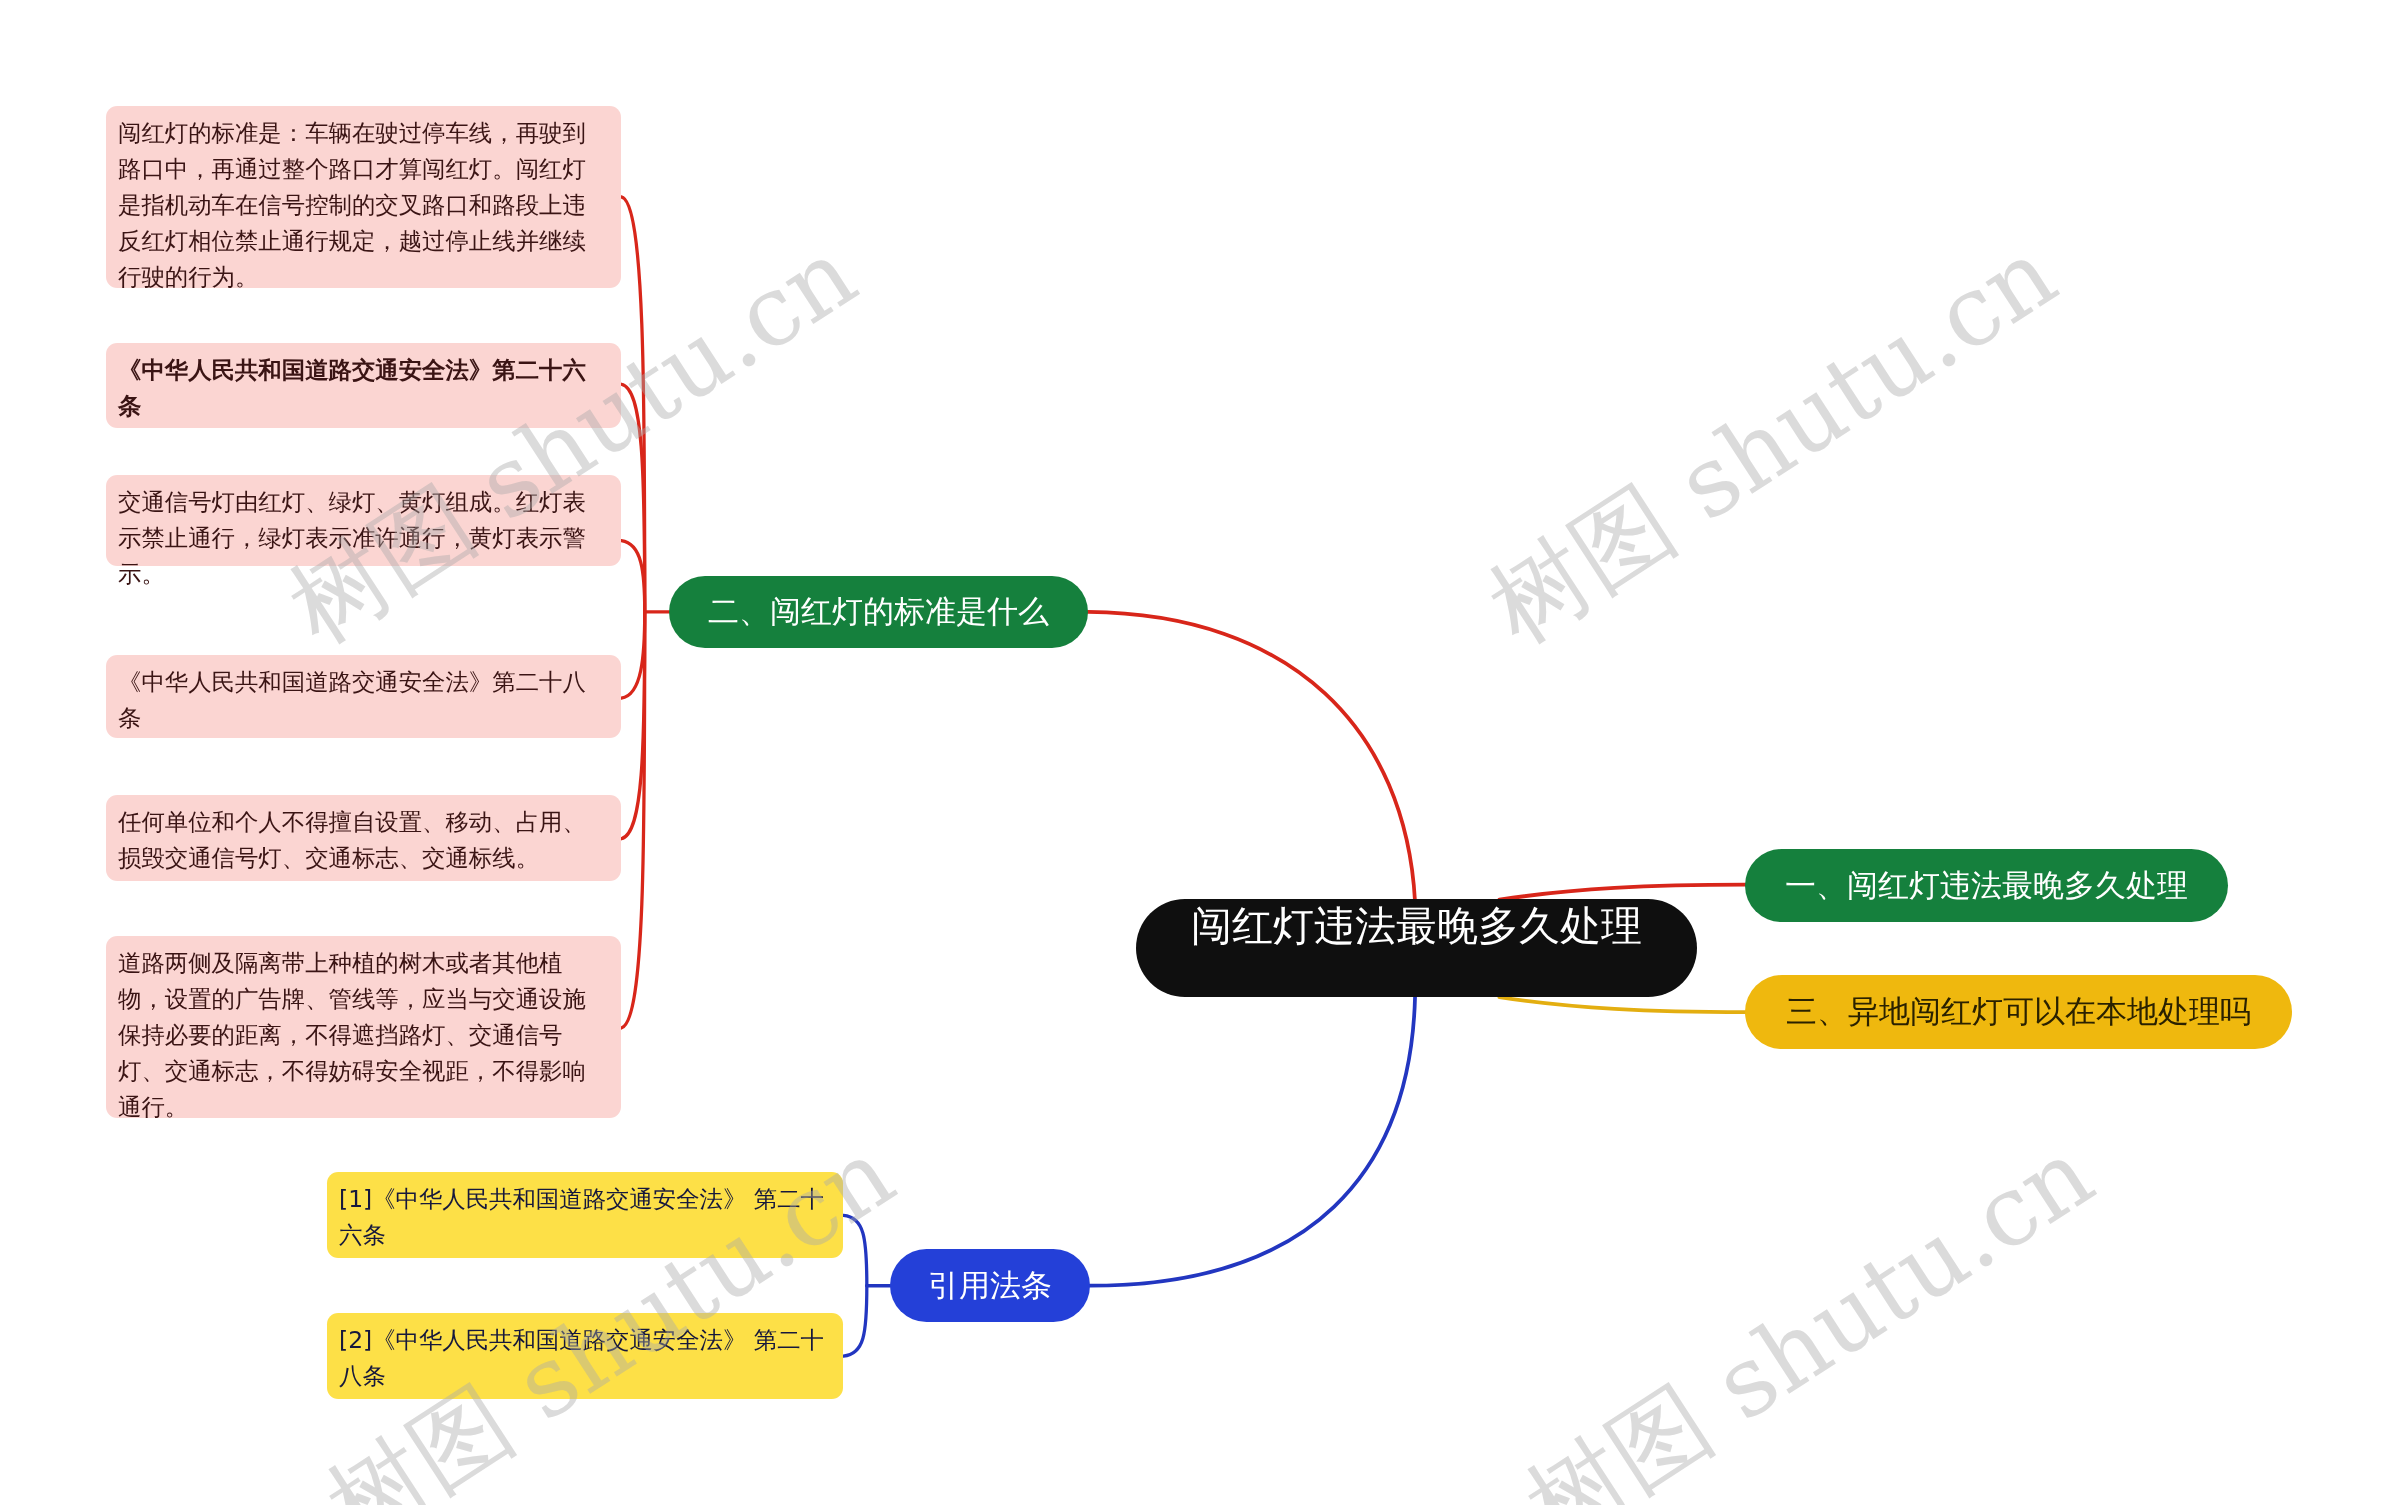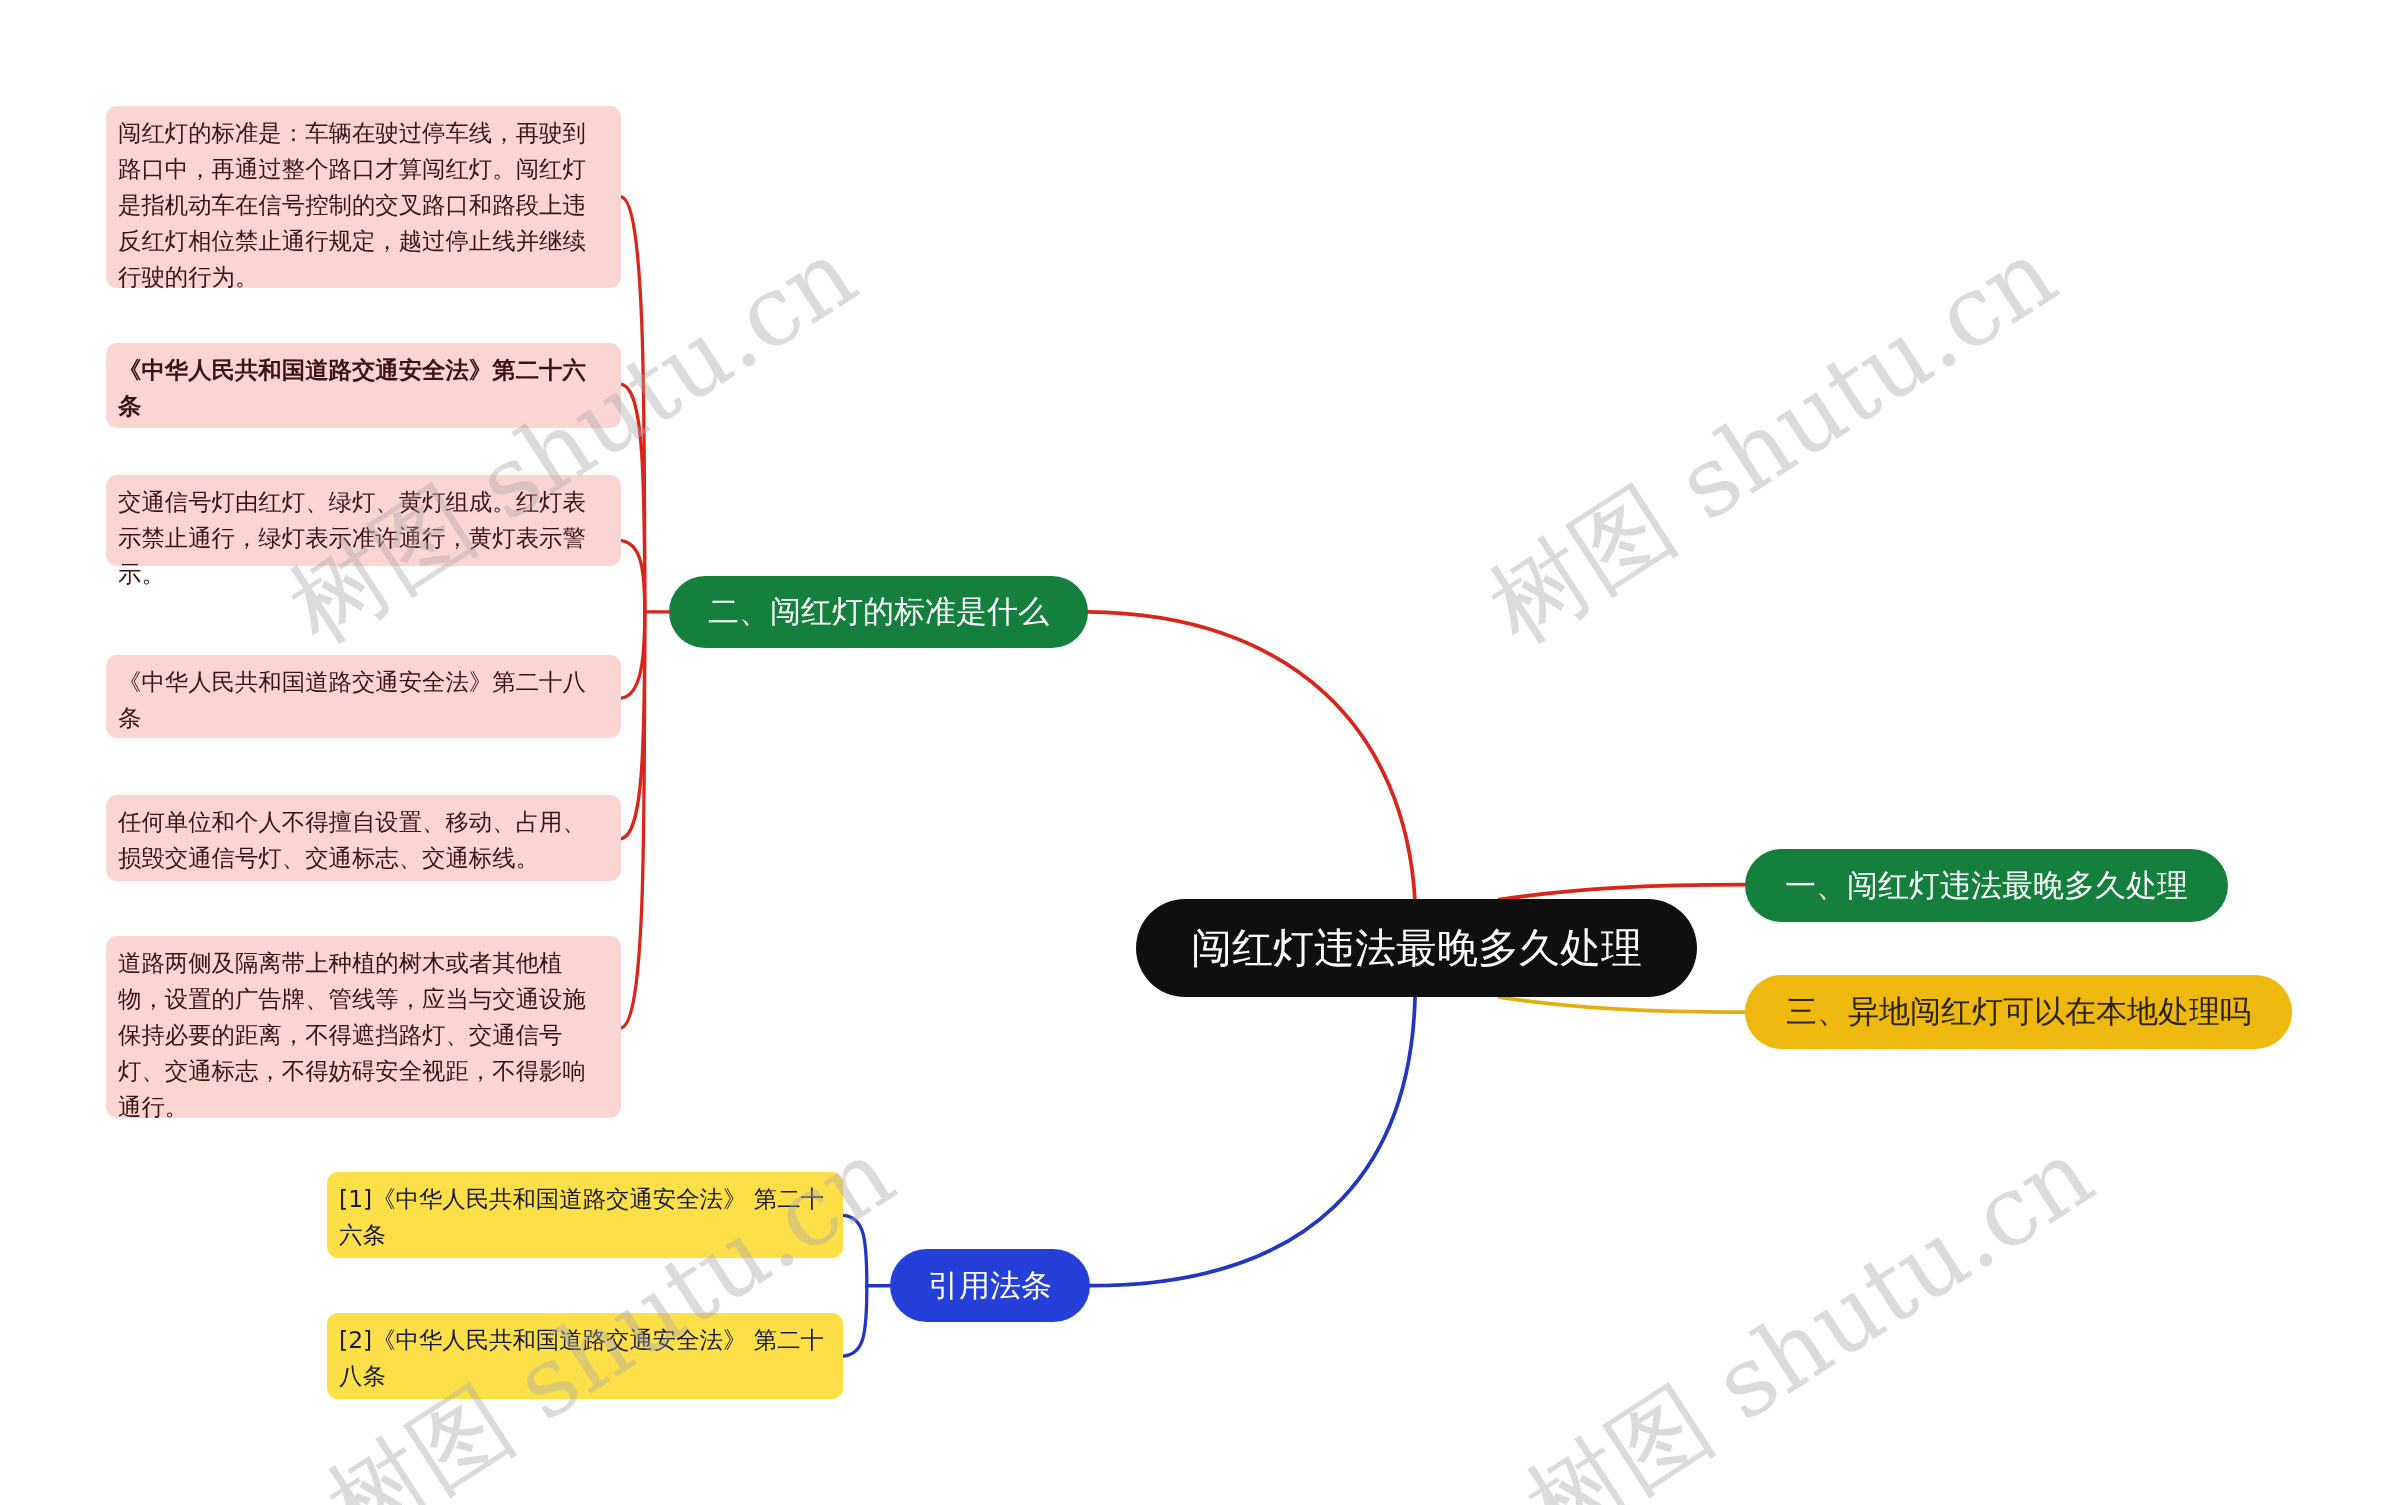--- a/index.html
+++ b/index.html
@@ -2,21 +2,21 @@
 <html style="font-size:15px"><head>
 <meta charset="utf-8">
 <style>
   html, body { margin: 0; padding: 0; background: #ffffff; }
   body { width: 2399px; height: 1506px; position: relative; overflow: hidden;
          font-family: "DejaVu Sans", "Liberation Sans", sans-serif; }
   #canvas { position: absolute; left: 0; top: 0; width: 2399px; height: 1506px; }
   svg.links { position: absolute; left: 0; top: 0; width: 2399px; height: 1506px; z-index: 1; }
   .node { position: absolute; box-sizing: border-box; z-index: 2; }
   .root { background: #0f0f0f; color: #ffffff; border-radius: 49px;
-          display: flex; align-items: center; justify-content: center;
+          display: flex; align-items: flex-start; justify-content: center;
           font-size: 41px; letter-spacing: 0px; white-space: nowrap; }
   .branch { border-radius: 37px; display: flex; align-items: center; justify-content: center;
             font-size: 31px; white-space: nowrap; }
   .branch.red { background: #15803d; color: #ffffff; }
   .branch.yellow { background: #efb80e; color: #2a2100; }
   .branch.blue { background: #2440d8; color: #ffffff; }
   .leaf { border-radius: 11.2px; padding: 9.4px 13px 9.4px 12px; font-size: 23.4px; line-height: 36px;
           word-break: break-all; }
   .leaf.red { background: #fbd5d2; color: #3a1414; }
   .leaf.blue { background: #fde047; color: #16183c; }

